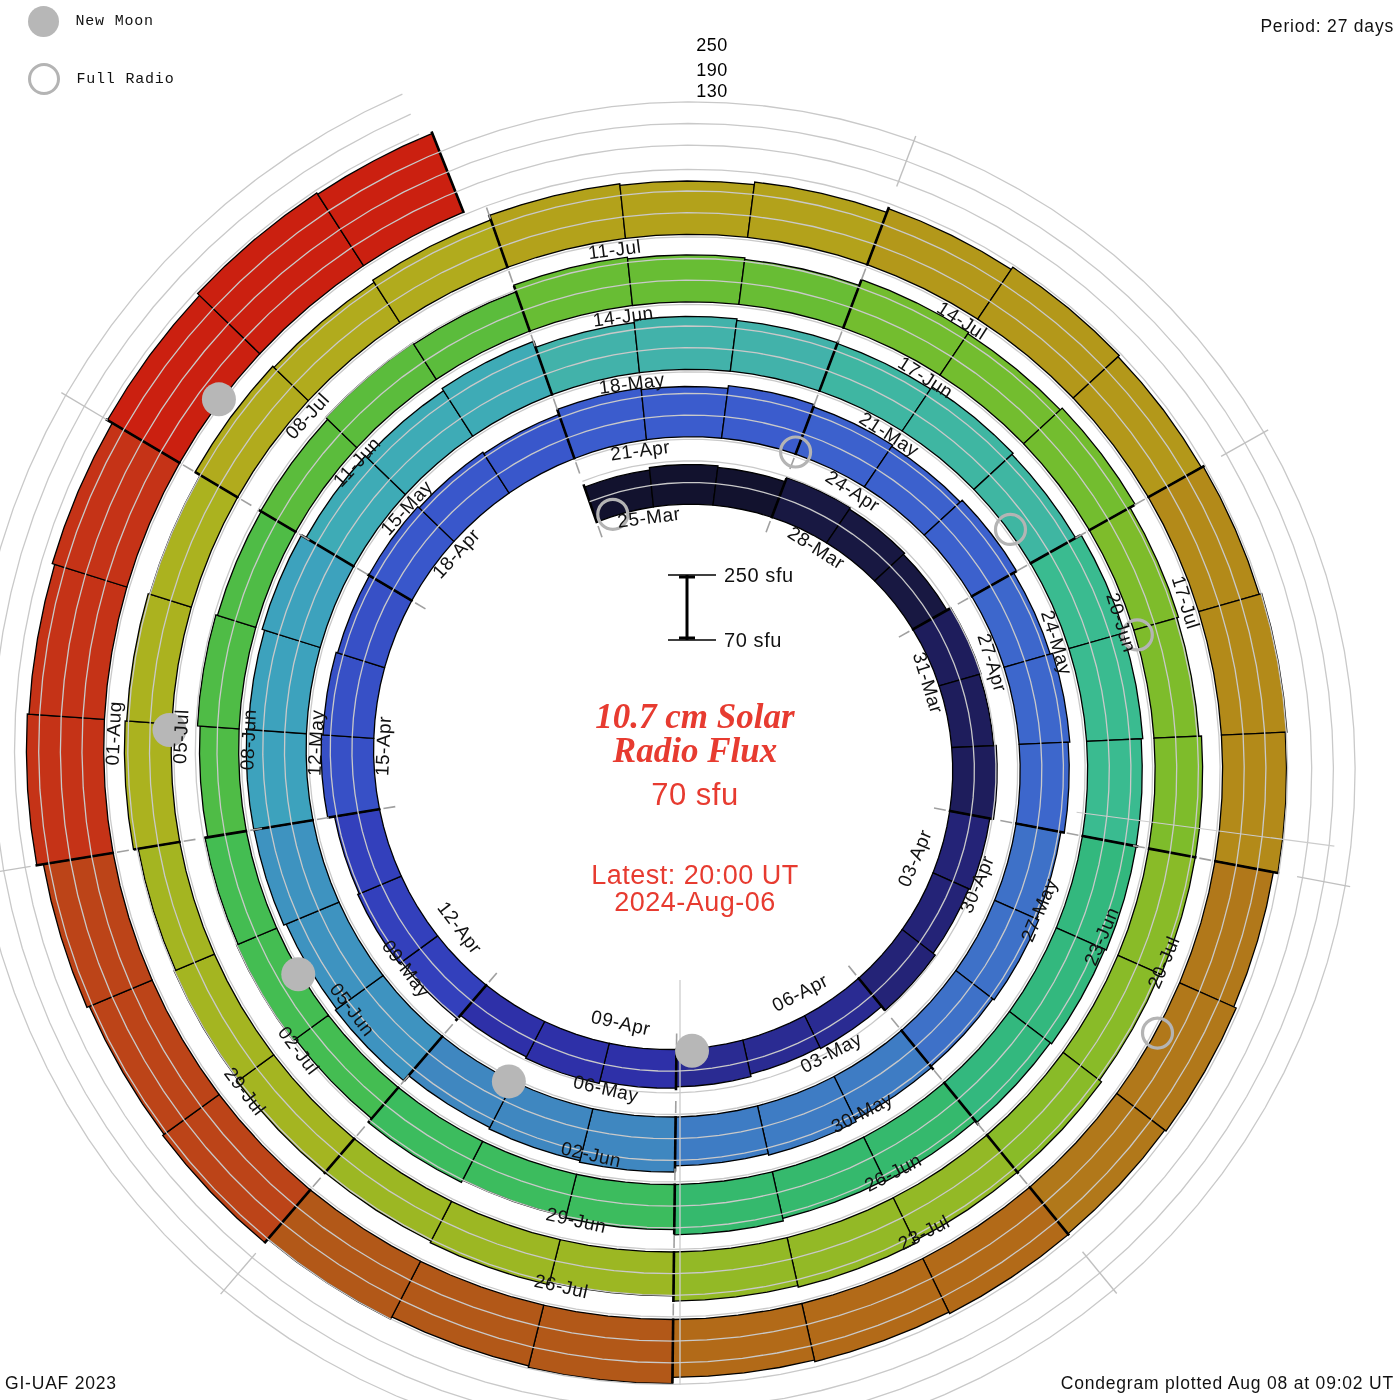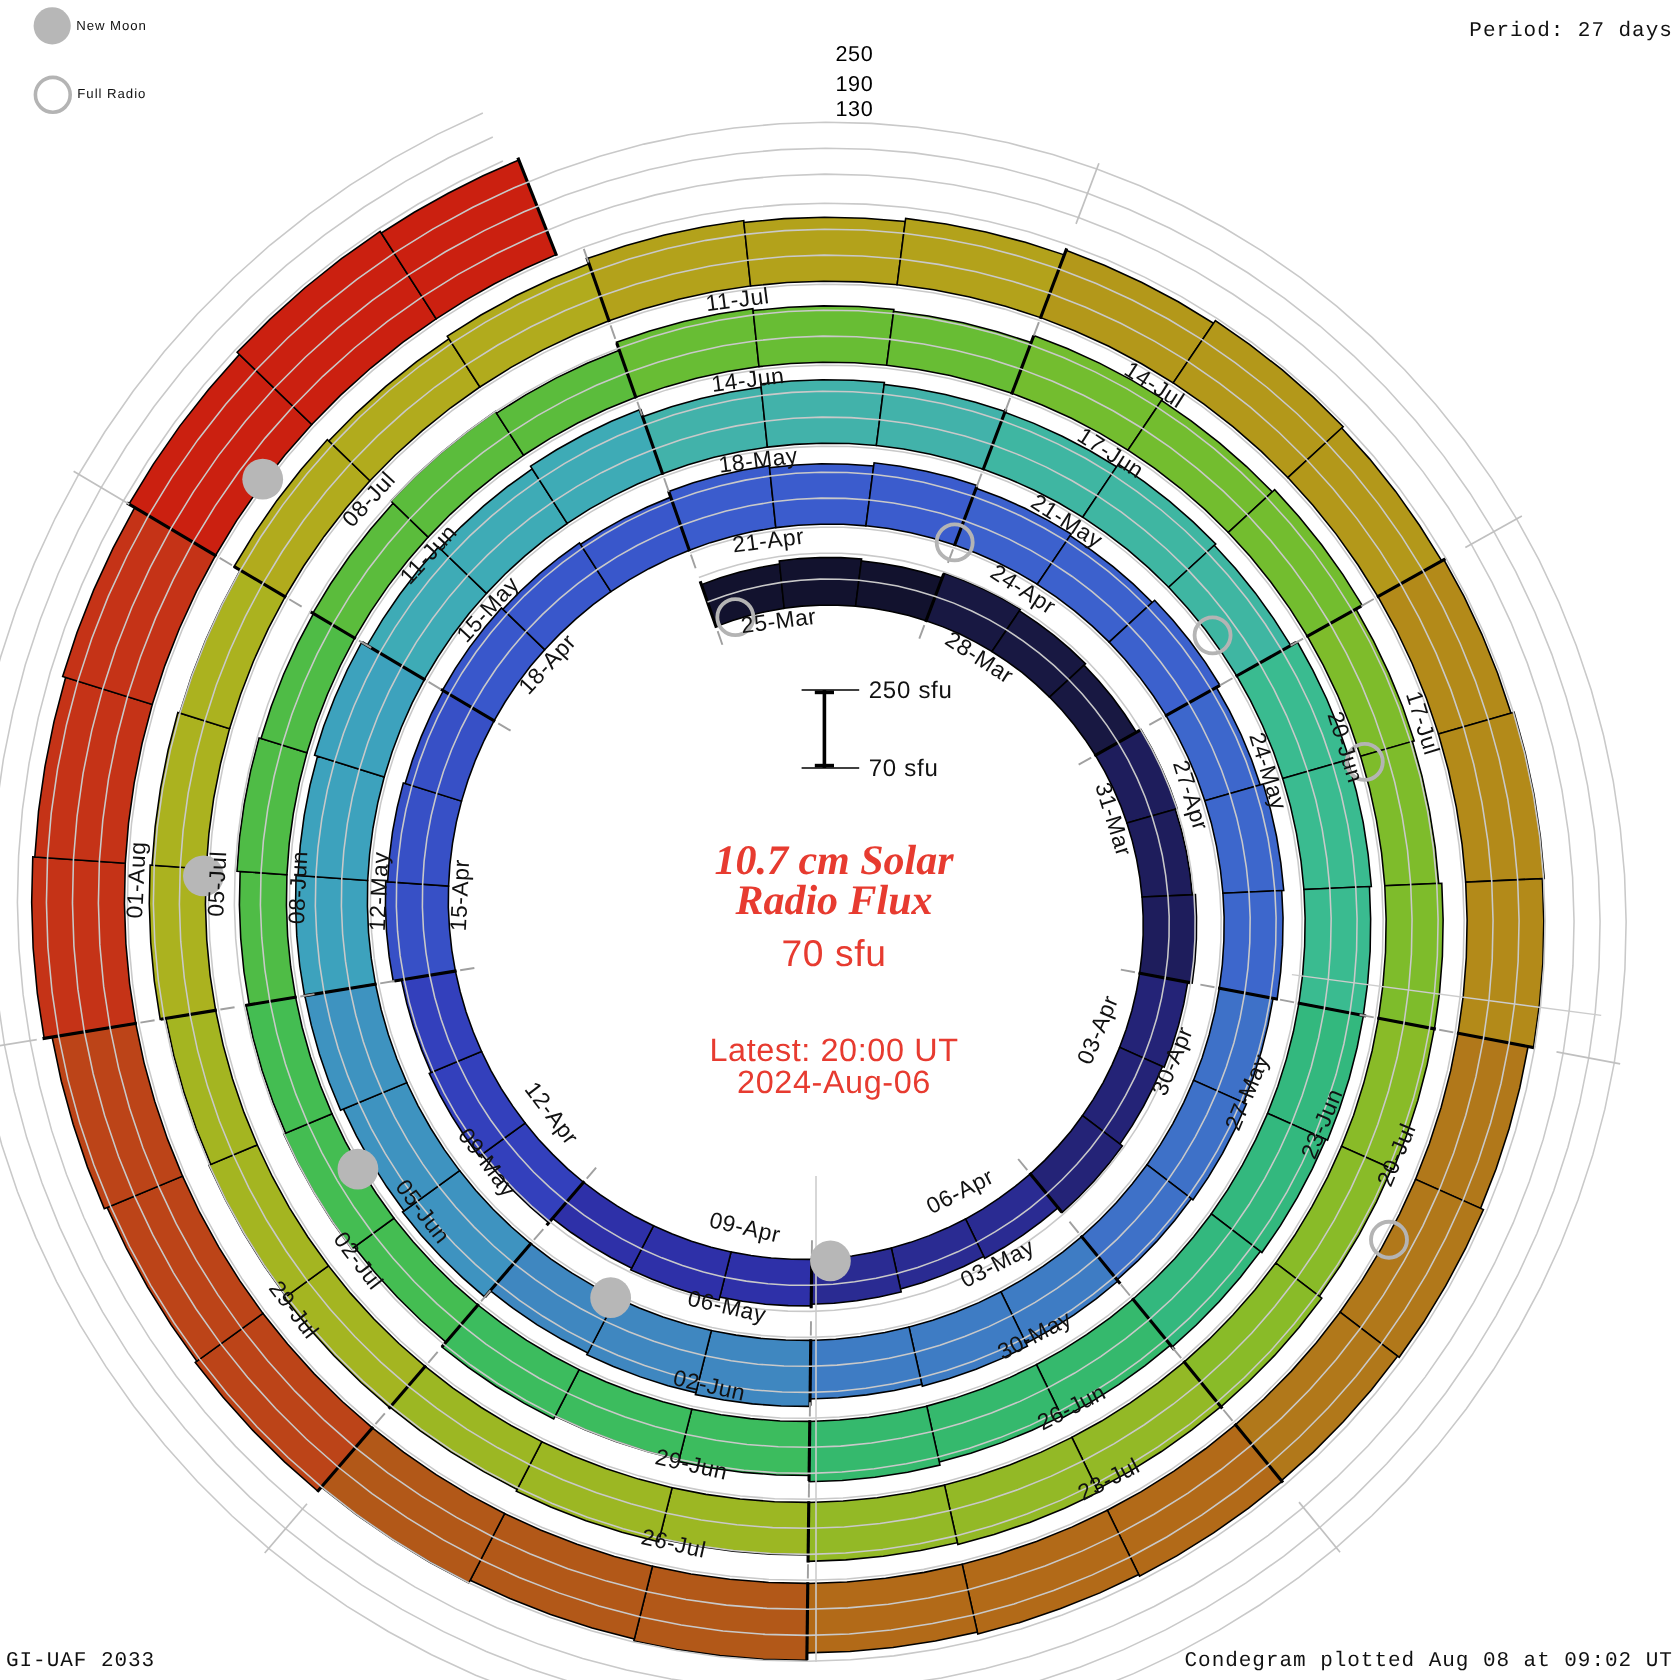--- a/index.html
+++ b/index.html
@@ -1,28 +1,28 @@
 <!DOCTYPE html>
 <html><head>
 <meta charset="utf-8">
 <style>
   html,body{margin:0;padding:0;background:#ffffff;}
   .page{position:relative;width:1400px;height:1400px;background:#fff;overflow:hidden;
         font-family:"Liberation Sans", sans-serif;color:#111;}
   #plot{position:absolute;left:0;top:0;}
-  .corner{position:absolute;font-size:17.5px;letter-spacing:.8px;color:#111;white-space:nowrap;font-family:Liberation Mono, monospace;}
+  .corner{position:absolute;font-size:17.5px;letter-spacing:.8px;color:#111;white-space:nowrap;}
   #period-label{top:16px;right:6px;}
   #footer-left{left:5px;bottom:6px;}
   #footer-right{right:6px;bottom:6px;margin-top:34px;}
   .legend{position:absolute;left:28px;top:6px;}
   .legend-row{position:relative;height:34px;margin-bottom:23px;}
   .legend-swatch{display:inline-block;width:31px;height:31px;border-radius:50%;vertical-align:middle;}
   .swatch-new{background:#b7b7b7;}
   .swatch-full{background:#fff;border:3px solid #b4b4b4;width:26px;height:26px;}
-  .legend-label{display:inline-block;vertical-align:middle;font-size:11px;letter-spacing:.8px;}
+  .legend-label{display:inline-block;vertical-align:middle;font-size:15px;letter-spacing:.8px;margin-left:12px;font-family:Liberation Mono, monospace;}
   svg text{font-family:"Liberation Sans", sans-serif;}
   .center-title{font-family:"Liberation Serif", serif;font-style:italic;font-weight:bold;font-size:35px;}
   .center-red{fill:#e73b30;}
   .scale-label{font-size:20px;fill:#111;letter-spacing:.6px;}
   .radial-label{font-size:18px;fill:#000;letter-spacing:.5px;}
   .latest-text{font-size:27px;letter-spacing:.5px;}
   .current-value{font-size:31px;letter-spacing:.5px;}
 </style>
 </head>
 <body>
@@ -358,15 +358,15 @@
       <span class="legend-swatch swatch-new"></span>
       <span class="legend-label">New Moon</span>
     </div>
     <div class="legend-row">
       <span class="legend-swatch swatch-full"></span>
       <span class="legend-label">Full Radio</span>
     </div>
   </div>
 
   <div id="period-label" class="corner">Period: 27 days</div>
-  <div id="footer-left" class="corner">GI-UAF 2033</div>
+  <div id="footer-left" class="corner">GI-UAF 2023</div>
   <div id="footer-right" class="corner">Condegram plotted Aug 08 at 09:02 UT</div>
 </div>
 
 </body></html>

